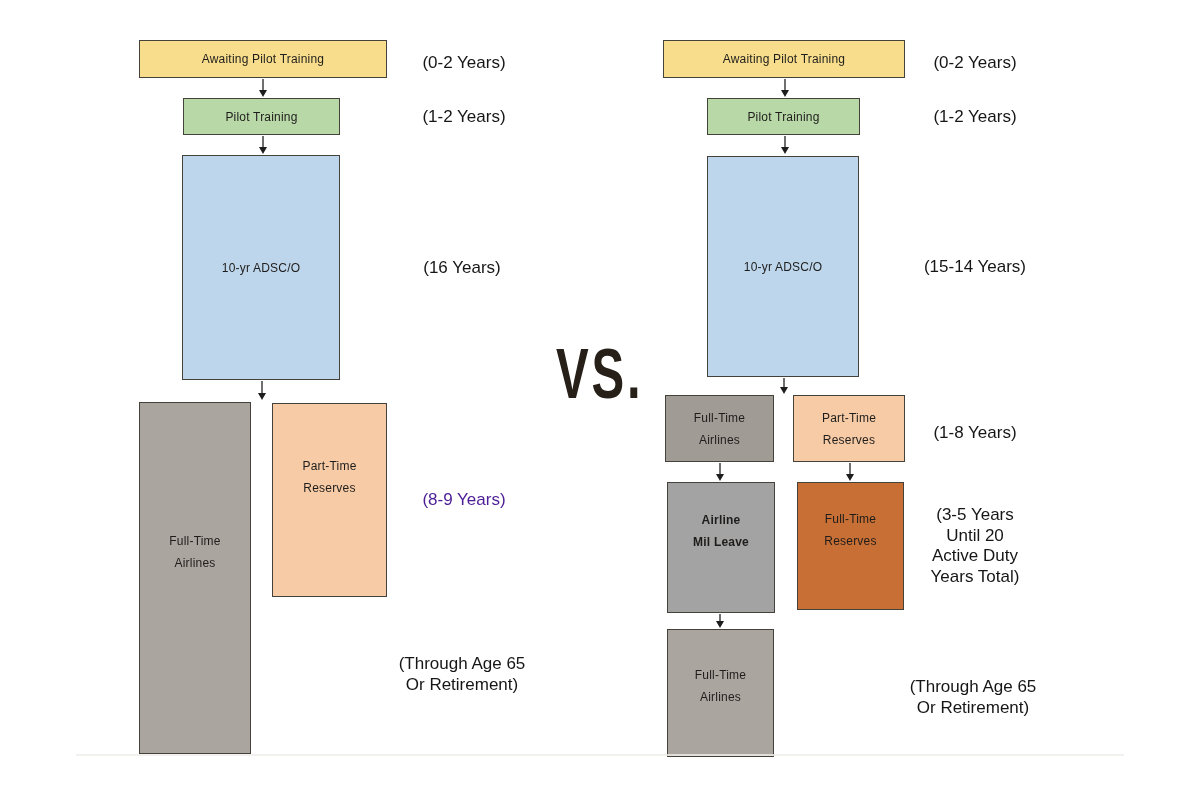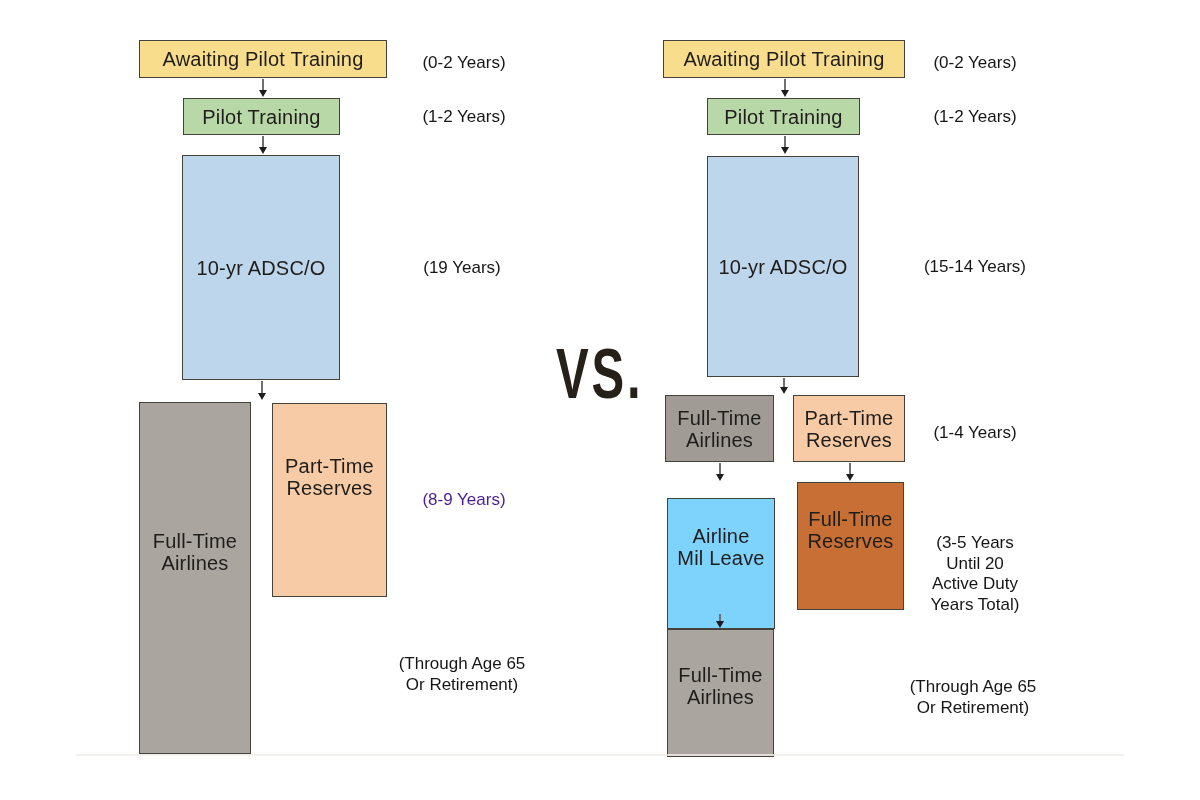--- a/index.html
+++ b/index.html
@@ -6,21 +6,21 @@
   .canvas {
     position:relative; width:1200px; height:800px; background:#ffffff;
     font-family:"Liberation Sans", sans-serif; overflow:hidden;
   }
   .chart-layer { position:absolute; left:0; top:0; width:100%; height:100%; }
   .node {
     position:absolute; box-sizing:border-box; border:1px solid #45423c;
     display:flex; align-items:center; justify-content:center; text-align:center;
   }
   .node-label {
-    font-size:20px; line-height:22px; white-space:pre-line; letter-spacing:0.2px;
+    font-size:12px; line-height:22px; white-space:pre-line; letter-spacing:0.2px;
   }
   .side-label {
     position:absolute; transform:translate(-50%,-50%); text-align:center;
     font-size:17px; line-height:20.5px; white-space:pre-line;
   }
   .arrow-line { position:absolute; width:1.6px; }
   .arrow-head {
     position:absolute; width:0; height:0;
     border-left:4.5px solid transparent; border-right:4.5px solid transparent;
     border-top-width:7px; border-top-style:solid;
@@ -58,21 +58,21 @@
 Reserves</span>
       </div>
       <div class="arrow-line" style="left: 262.2px; top: 79px; height: 12px; background: rgb(111, 111, 111);"></div>
       <div class="arrow-head" style="left: 258.5px; top: 90px; border-top-color: rgb(29, 29, 29);"></div>
       <div class="arrow-line" style="left: 262.2px; top: 136px; height: 12px; background: rgb(111, 111, 111);"></div>
       <div class="arrow-head" style="left: 258.5px; top: 147px; border-top-color: rgb(29, 29, 29);"></div>
       <div class="arrow-line" style="left: 261.2px; top: 381px; height: 13px; background: rgb(111, 111, 111);"></div>
       <div class="arrow-head" style="left: 257.5px; top: 393px; border-top-color: rgb(29, 29, 29);"></div>
       <div class="side-label" style="left: 464px; top: 63px; color: rgb(22, 22, 22);">(0-2 Years)</div>
       <div class="side-label" style="left: 464px; top: 117px; color: rgb(22, 22, 22);">(1-2 Years)</div>
-      <div class="side-label" style="left: 462px; top: 268px; color: rgb(22, 22, 22);">(19 Years)</div>
+      <div class="side-label" style="left: 462px; top: 268px; color: rgb(22, 22, 22);">(16 Years)</div>
       <div class="side-label" style="left: 464px; top: 500px; color: #4c1d95;">(8-9 Years)</div>
       <div class="side-label" style="left: 462px; top: 674px; color: rgb(22, 22, 22);">(Through Age 65
 Or Retirement)</div>
     </div>
   <div class="chart-layer">
       <div class="node" style="left: 663px; top: 40px; width: 242px; height: 38px; background: rgb(248, 222, 140); border-color: rgb(69, 66, 60);">
         <span class="node-label" style="color: rgb(31, 29, 27);">Awaiting Pilot Training</span>
       </div>
       <div class="node" style="left: 707px; top: 98px; width: 153px; height: 37px; background: rgb(184, 216, 168); border-color: rgb(69, 66, 60);">
         <span class="node-label" style="color: rgb(31, 29, 27);">Pilot Training</span>
@@ -81,21 +81,21 @@
         <span class="node-label" style="color: rgb(31, 29, 27);">10-yr ADSC/O</span>
       </div>
       <div class="node" style="left: 665px; top: 395px; width: 109px; height: 67px; background: rgb(161, 155, 150); border-color: rgb(69, 66, 60);">
         <span class="node-label" style="color: rgb(31, 29, 27);">Full-Time
 Airlines</span>
       </div>
       <div class="node" style="left: 793px; top: 395px; width: 112px; height: 67px; background: rgb(246, 203, 166); border-color: rgb(69, 66, 60);">
         <span class="node-label" style="color: rgb(31, 29, 27);">Part-Time
 Reserves</span>
       </div>
-      <div class="node" style="left: 667px; top: 498px; width: 108px; height: 131px; background: #7dd3fc; border-color: rgb(69, 66, 60);">
+      <div class="node" style="left: 667px; top: 482px; width: 108px; height: 131px; background: #a3a3a3; border-color: rgb(69, 66, 60); font-weight: bold;">
         <span class="node-label" style="color: rgb(31, 29, 27); transform: translateY(-17px);">Airline
 Mil Leave</span>
       </div>
       <div class="node" style="left: 797px; top: 482px; width: 107px; height: 128px; background: rgb(199, 111, 52); border-color: rgb(69, 66, 60);">
         <span class="node-label" style="color: rgb(31, 29, 27); transform: translateY(-16px);">Full-Time
 Reserves</span>
       </div>
       <div class="node" style="left: 667px; top: 629px; width: 107px; height: 128px; background: rgb(171, 165, 160); border-color: rgb(69, 66, 60);">
         <span class="node-label" style="color: rgb(31, 29, 27); transform: translateY(-7px);">Full-Time
 Airlines</span>
@@ -108,22 +108,22 @@
       <div class="arrow-head" style="left: 779.5px; top: 387px; border-top-color: rgb(29, 29, 29);"></div>
       <div class="arrow-line" style="left: 719.2px; top: 463px; height: 12px; background: rgb(111, 111, 111);"></div>
       <div class="arrow-head" style="left: 715.5px; top: 474px; border-top-color: rgb(29, 29, 29);"></div>
       <div class="arrow-line" style="left: 849.2px; top: 463px; height: 12px; background: rgb(111, 111, 111);"></div>
       <div class="arrow-head" style="left: 845.5px; top: 474px; border-top-color: rgb(29, 29, 29);"></div>
       <div class="arrow-line" style="left: 719.2px; top: 614px; height: 8px; background: rgb(111, 111, 111);"></div>
       <div class="arrow-head" style="left: 715.5px; top: 621px; border-top-color: rgb(29, 29, 29);"></div>
       <div class="side-label" style="left: 975px; top: 63px; color: rgb(22, 22, 22);">(0-2 Years)</div>
       <div class="side-label" style="left: 975px; top: 117px; color: rgb(22, 22, 22);">(1-2 Years)</div>
       <div class="side-label" style="left: 975px; top: 267px; color: rgb(22, 22, 22);">(15-14 Years)</div>
-      <div class="side-label" style="left: 975px; top: 433px; color: rgb(22, 22, 22);">(1-4 Years)</div>
-      <div class="side-label" style="left: 975px; top: 546px; color: rgb(22, 22, 22); margin-top: 28px;">(3-5 Years
+      <div class="side-label" style="left: 975px; top: 433px; color: rgb(22, 22, 22);">(1-8 Years)</div>
+      <div class="side-label" style="left: 975px; top: 546px; color: rgb(22, 22, 22);">(3-5 Years
 Until 20
 Active Duty
 Years Total)</div>
       <div class="side-label" style="left: 973px; top: 697px; color: rgb(22, 22, 22);">(Through Age 65
 Or Retirement)</div>
     </div>
   <div class="vs-label" style="color: rgb(38, 32, 25);">VS.</div>
   <div class="slide-bottom-edge"></div>
 </div>
 

